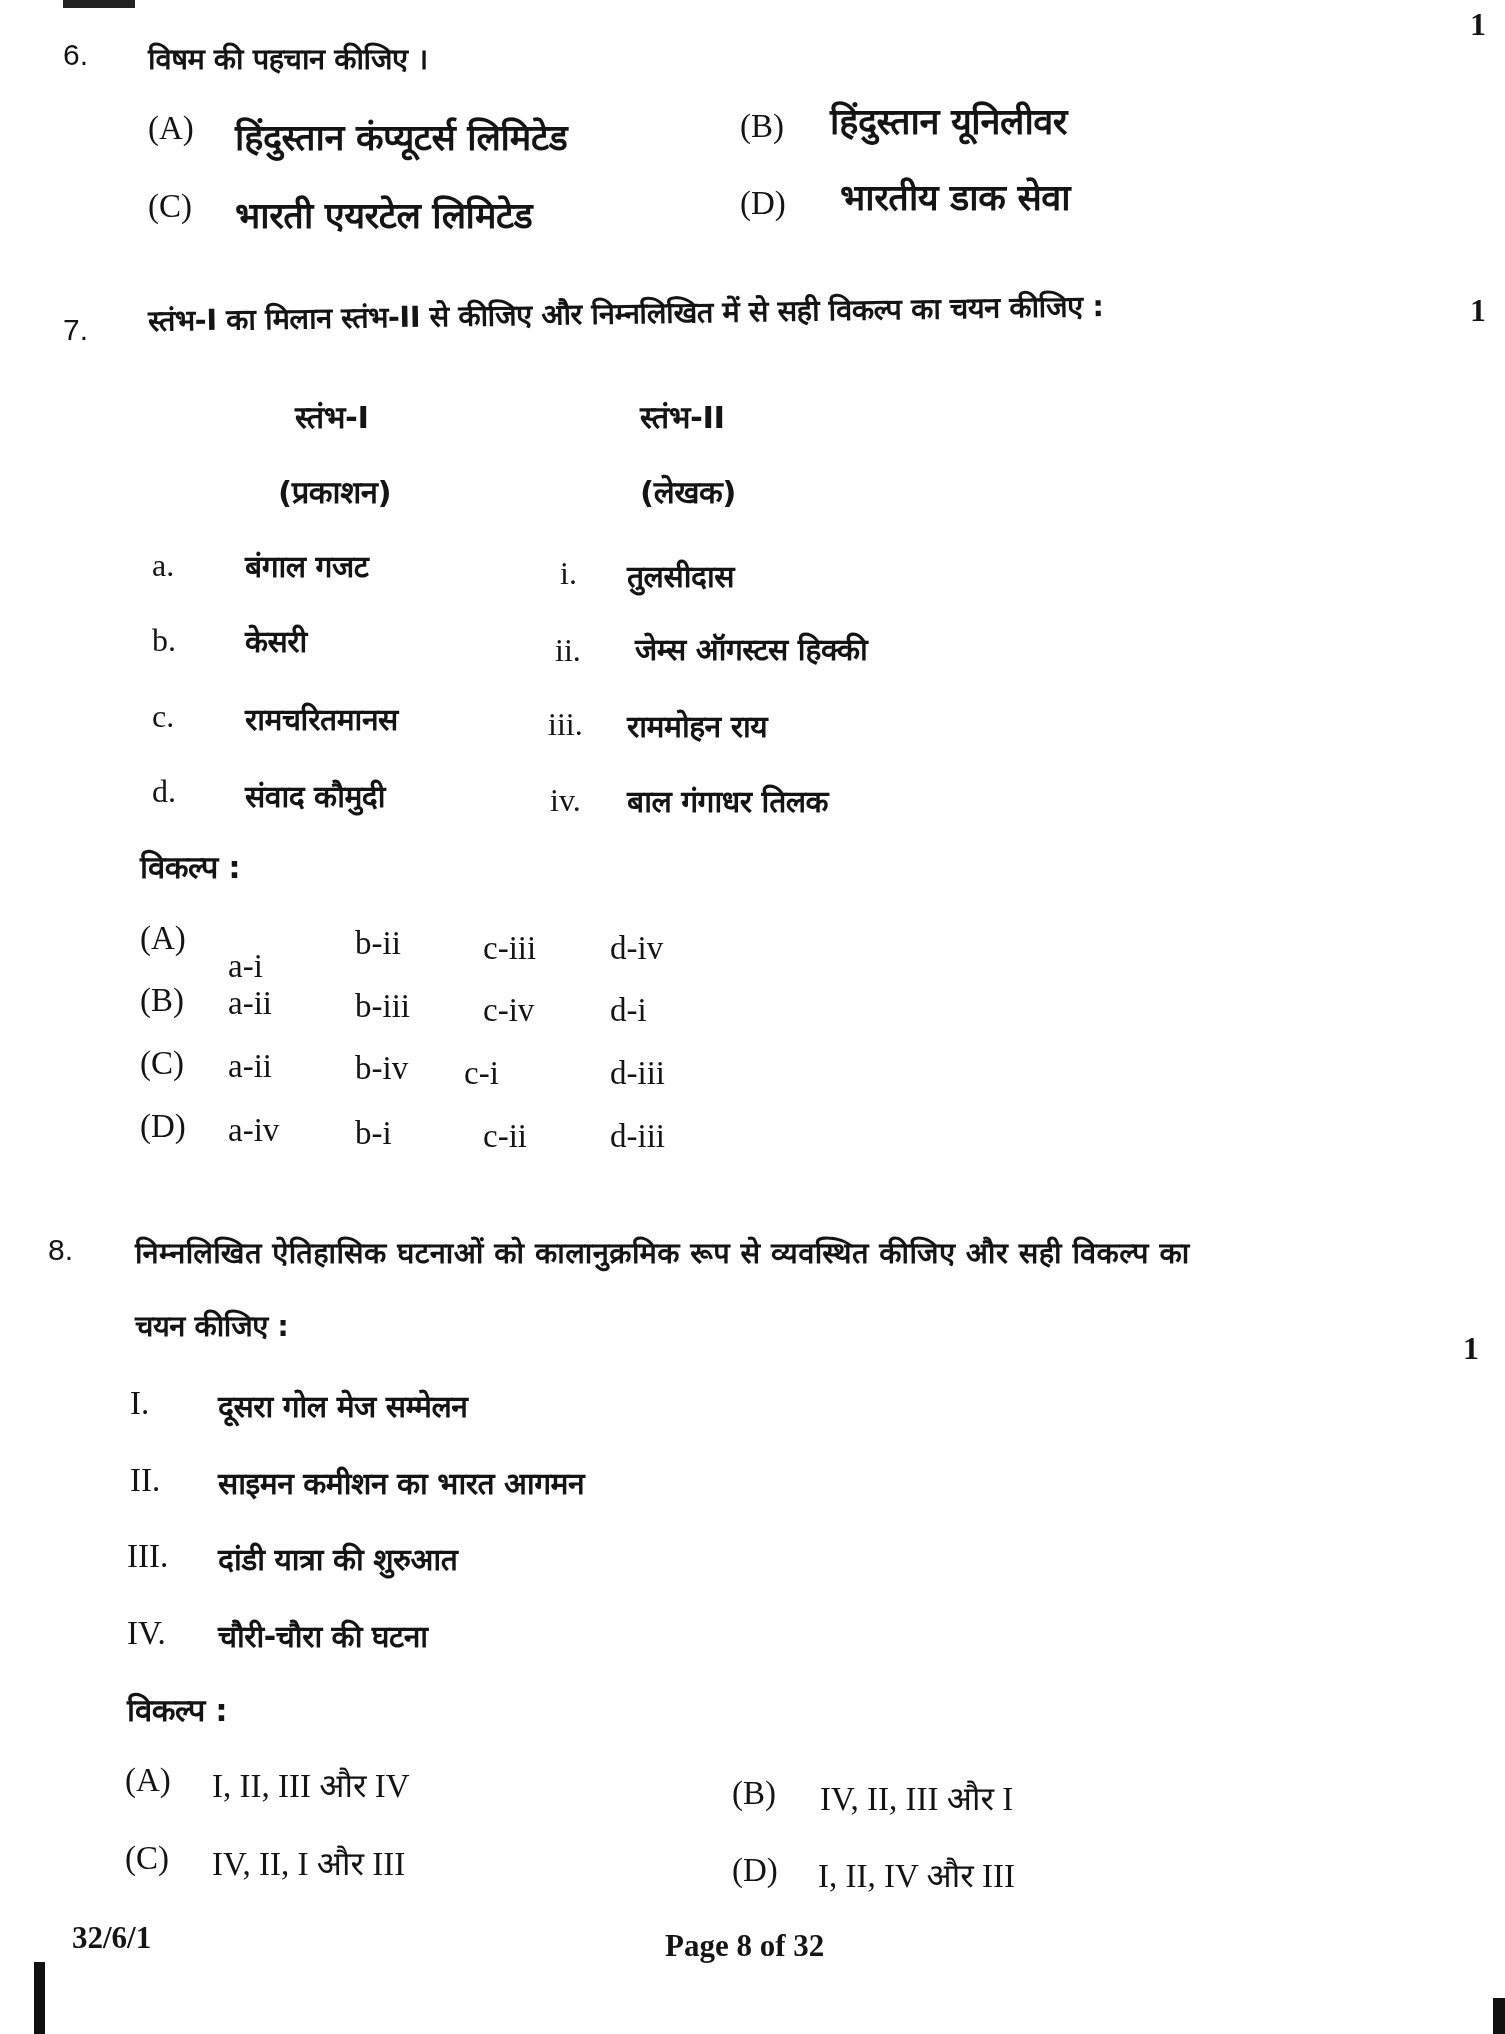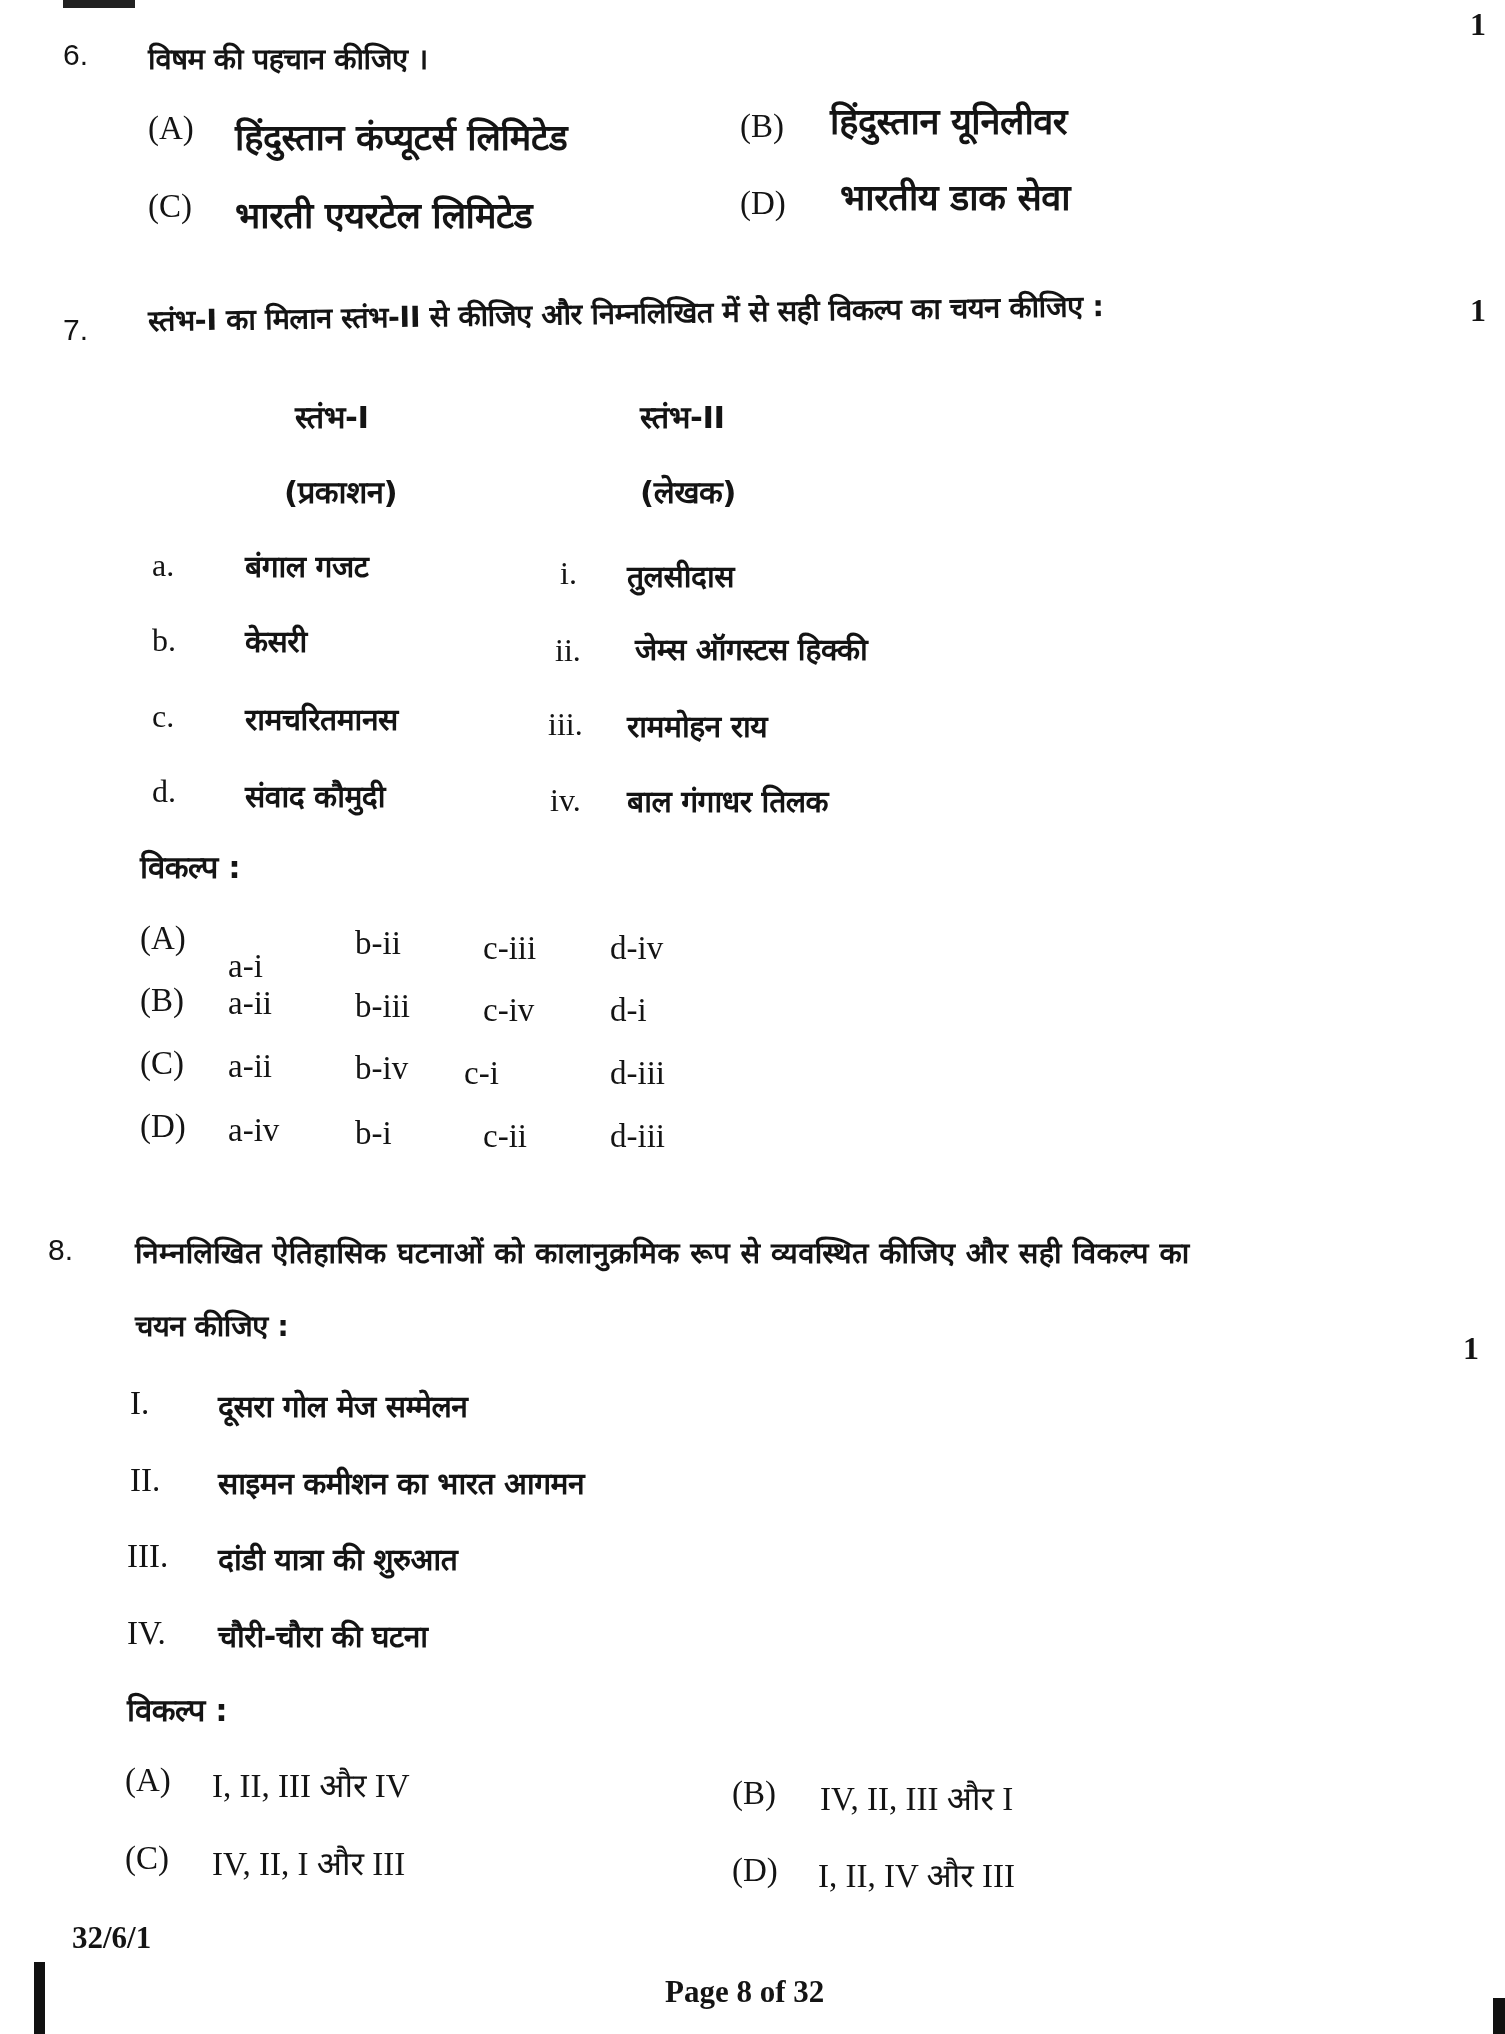--- a/index.html
+++ b/index.html
@@ -52,21 +52,21 @@
   </div>
 </section>
 
 <section>
   <span class="abs qnum" style="left:63px; top:313px;">7.</span>
   <span class="abs hi stem" style="left:148px; top:300px; transform: rotate(-0.9deg); transform-origin:left center;">स्तंभ-I का मिलान स्तंभ-II से कीजिए और निम्नलिखित में से सही विकल्प का चयन कीजिए :</span>
   <span class="abs marks" style="left:1470px; top:292px;">1</span>
 
   <div>
     <span class="abs hi col-head" style="left:295px; top:395px;">स्तंभ-I</span>
-    <span class="abs hi col-head" style="left:284px; top:470px;text-align:center;">(प्रकाशन)</span>
+    <span class="abs hi col-head" style="left:278px; top:470px;text-align:center;">(प्रकाशन)</span>
 
     <span class="abs item-letter" style="left:152px; top:547px;">a.</span>
     <span class="abs hi item-text" style="left:245px; top:545px;">बंगाल गजट</span>
 
     <span class="abs item-letter" style="left:152px; top:622px;">b.</span>
     <span class="abs hi item-text" style="left:245px; top:620px;">केसरी</span>
 
     <span class="abs item-letter" style="left:152px; top:698px;">c.</span>
     <span class="abs hi item-text" style="left:245px; top:698px;">रामचरितमानस</span>
 
@@ -161,15 +161,15 @@
   </div>
   <div>
     <span class="abs opt-label" style="left:732px; top:1852px;">(D)</span>
     <span class="abs opt-label" style="left:818px; top:1852px;">I, II, IV और III</span>
   </div>
 </section>
 
 <footer>
   <div class="bar" style="left:34px; top:1962px; width:11px; height:72px;"></div>
   <span class="abs footer" style="left:72px; top:1920px;">32/6/1</span>
-  <span class="abs footer" style="left:665px; top:1974px;">Page 8 of 32</span>
+  <span class="abs footer" style="left:665px; top:1928px;">Page 8 of 32</span>
   <div class="bar" style="left:1493px; top:1998px; width:12px; height:36px;"></div>
 </footer>
 
 </body></html>

